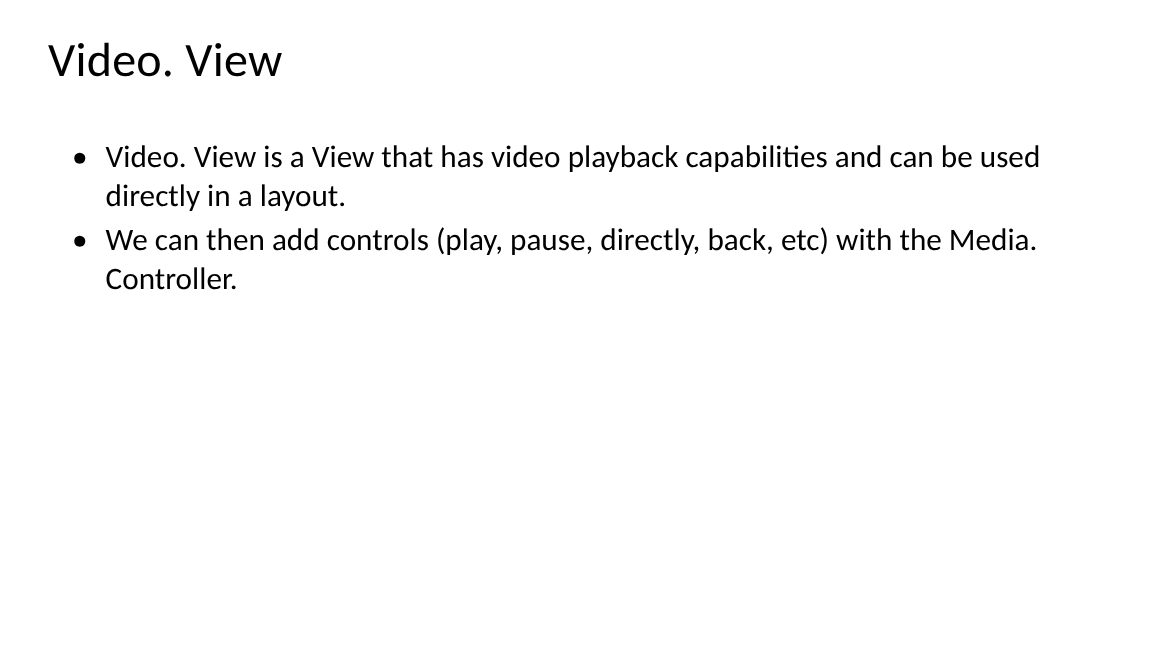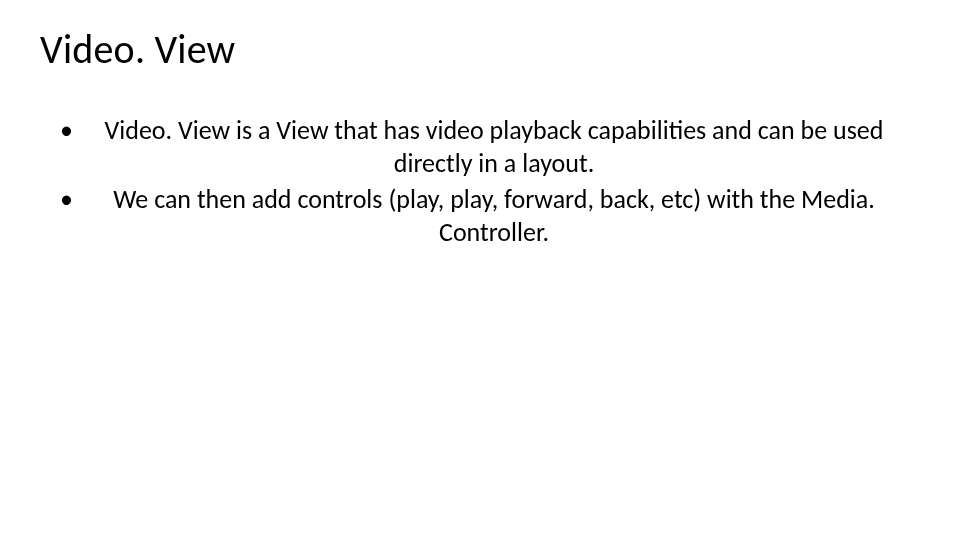--- a/index.html
+++ b/index.html
@@ -22,21 +22,20 @@
     text-align: left;
     font-size: 40px;
     font-weight: 400;
     margin: 0 0 40px 0;
     letter-spacing: 0.2px;
   }
   ul.body {
     list-style: none;
     margin: 0;
     padding: 0 20px 0 20px;
-    text-align: center;
   }
   ul.body li {
     position: relative;
     font-size: 26px;
     line-height: 1.25;
     padding-left: 28px;
     margin-bottom: 4px;
   }
   ul.body li::before {
     content: "•";
@@ -47,15 +46,15 @@
     line-height: 1.25;
   }
 </style>
 </head>
 <body>
 
 <div class="slide">
   <h1 class="title">Video. View</h1>
   <ul class="body">
     <li>Video. View is a View that has video playback capabilities and can be used directly in a layout.</li>
-    <li>We can then add controls (play, play, forward, back, etc) with the Media. Controller.</li>
+    <li>We can then add controls (play, pause, directly, back, etc) with the Media. Controller.</li>
   </ul>
 </div>
 
 </body></html>

